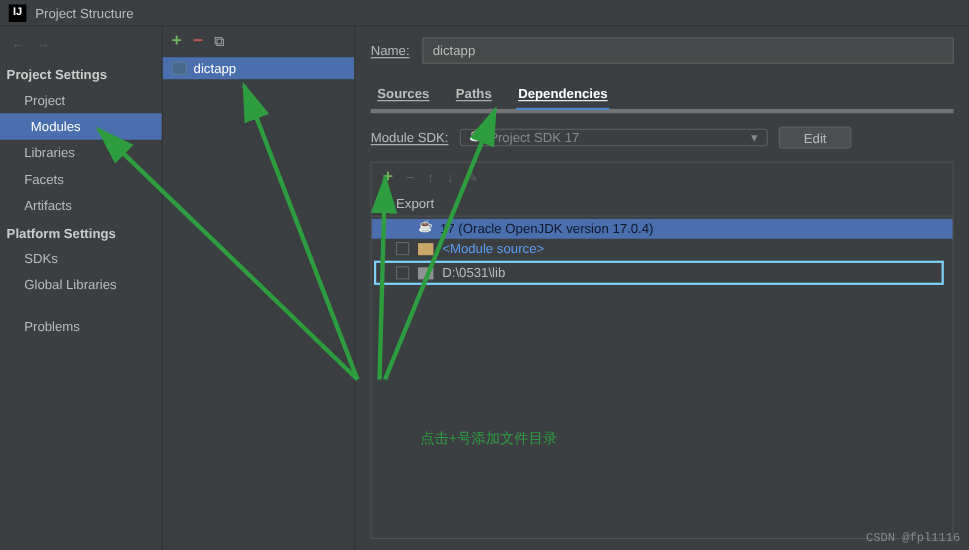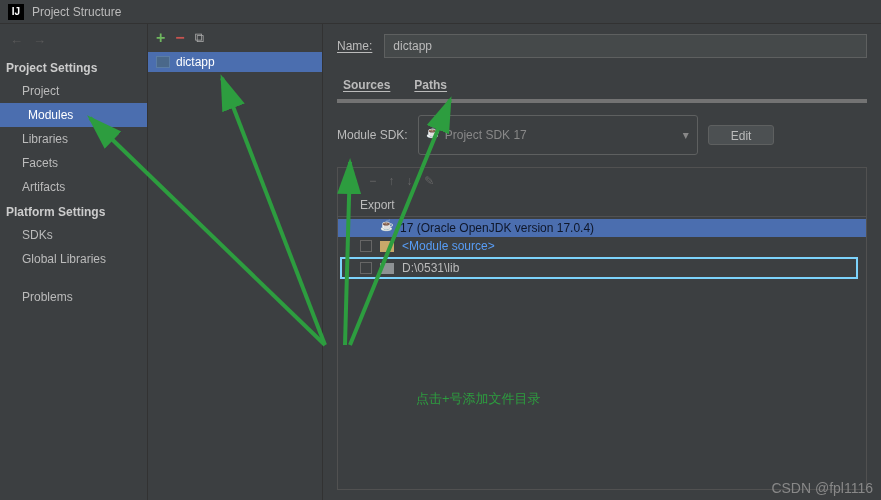--- a/index.html
+++ b/index.html
@@ -135,29 +135,29 @@
     .tab.active {
       border-bottom-color: #4a88c7;
       color: #fff;
     }
     .sdk-row {
       display: flex;
       align-items: center;
       gap: 10px;
       margin: 12px 0;
     }
-    .sdk-label { text-underline-offset: 2px; }
+    .sdk-label { text-decoration: underline; text-underline-offset: 2px; }
     .sdk-select {
       flex: 1;
       max-width: 280px;
       background: #3c3f41;
       border: 1px solid #5e6060;
       border-radius: 3px;
       padding: 3px 8px;
-      height: 40px;
+      height: 16px;
       display: flex;
       align-items: center;
       gap: 6px;
       cursor: pointer;
       color: #888;
     }
     .sdk-select .chevron {
       margin-left: auto;
       color: #888;
     }
@@ -223,21 +223,22 @@
     .annotation {
       position: absolute;
       color: #2d9d3f;
       font-size: 13px;
     }
     .watermark {
       position: absolute;
       bottom: 4px;
       right: 8px;
       color: #888;
-      font-size: 14px;
+      font-size: 11px;
+      font-family: Liberation Mono, monospace;
     }
     svg.arrows {
       position: absolute;
       top: 0; left: 0;
       pointer-events: none;
       z-index: 10;
     }
     .java-small {
       display: inline-block;
       width: 12px;
@@ -300,20 +301,21 @@
 
   <div class="right-panel">
     <div class="name-row">
       <span class="name-label">Name:</span>
       <input class="name-input" value="dictapp" style="">
     </div>
 
     <div class="tabs">
       <div class="tab">Sources</div>
       <div class="tab">Paths</div>
+      <div class="tab active">Dependencies</div>
     </div>
 
     <div class="sdk-row">
       <span class="sdk-label">Module SDK:</span>
       <div class="sdk-select">
         <span class="java-small"></span>
         <span>Project SDK 17</span>
         <span class="chevron">▾</span>
       </div>
       <button class="edit-btn">Edit</button>
@@ -356,15 +358,15 @@
     <marker id="ah" markerWidth="10" markerHeight="10" refX="8" refY="3" orient="auto">
       <path d="M0,0 L0,6 L9,3 z" fill="#2d9d3f"></path>
     </marker>
   </defs>
   <line x1="325" y1="345" x2="90" y2="118" stroke="#2d9d3f" stroke-width="4" marker-end="url(#ah)"></line>
   <line x1="325" y1="345" x2="222" y2="78" stroke="#2d9d3f" stroke-width="4" marker-end="url(#ah)"></line>
   <line x1="345" y1="345" x2="350" y2="162" stroke="#2d9d3f" stroke-width="4" marker-end="url(#ah)"></line>
   <line x1="350" y1="345" x2="450" y2="100" stroke="#2d9d3f" stroke-width="4" marker-end="url(#ah)"></line>
 </svg>
 
-<div class="annotation" style="left:416px; top:390px;">点击+号添加文件目录</div>
+<div class="annotation" style="left:382px; top:390px;">点击+号添加文件目录</div>
 
 <div class="watermark">CSDN @fpl1116</div>
 
 </body></html>

